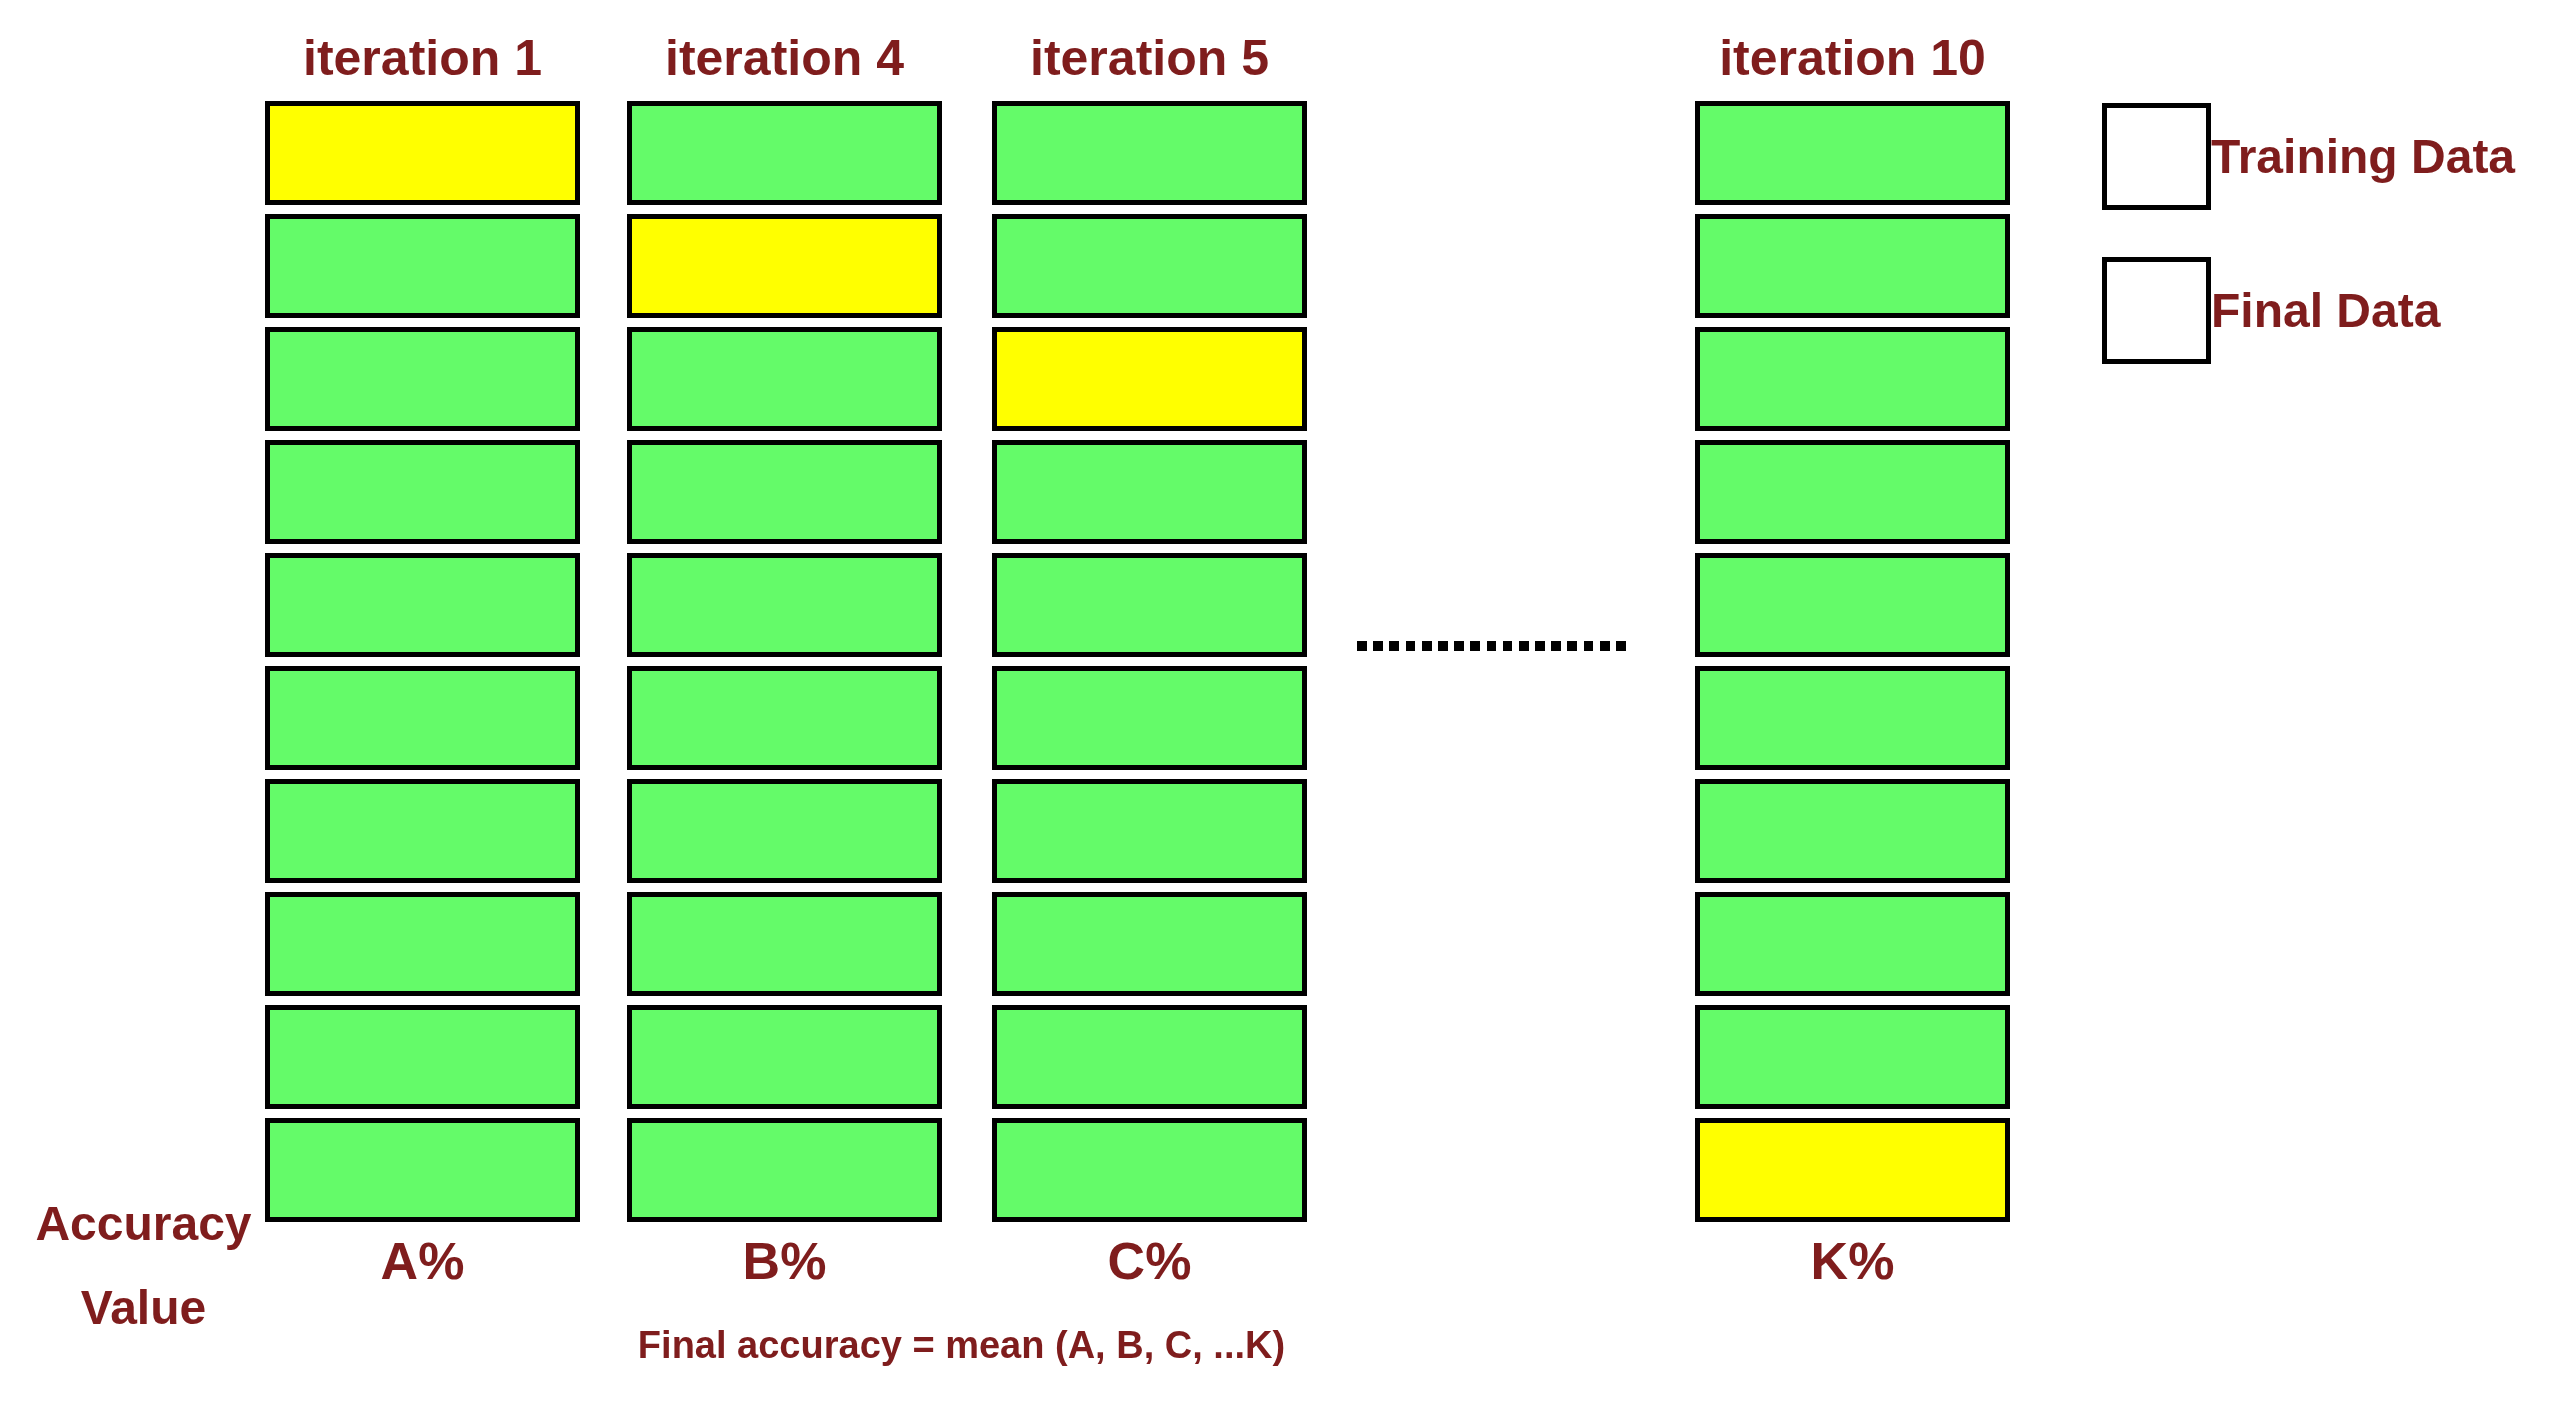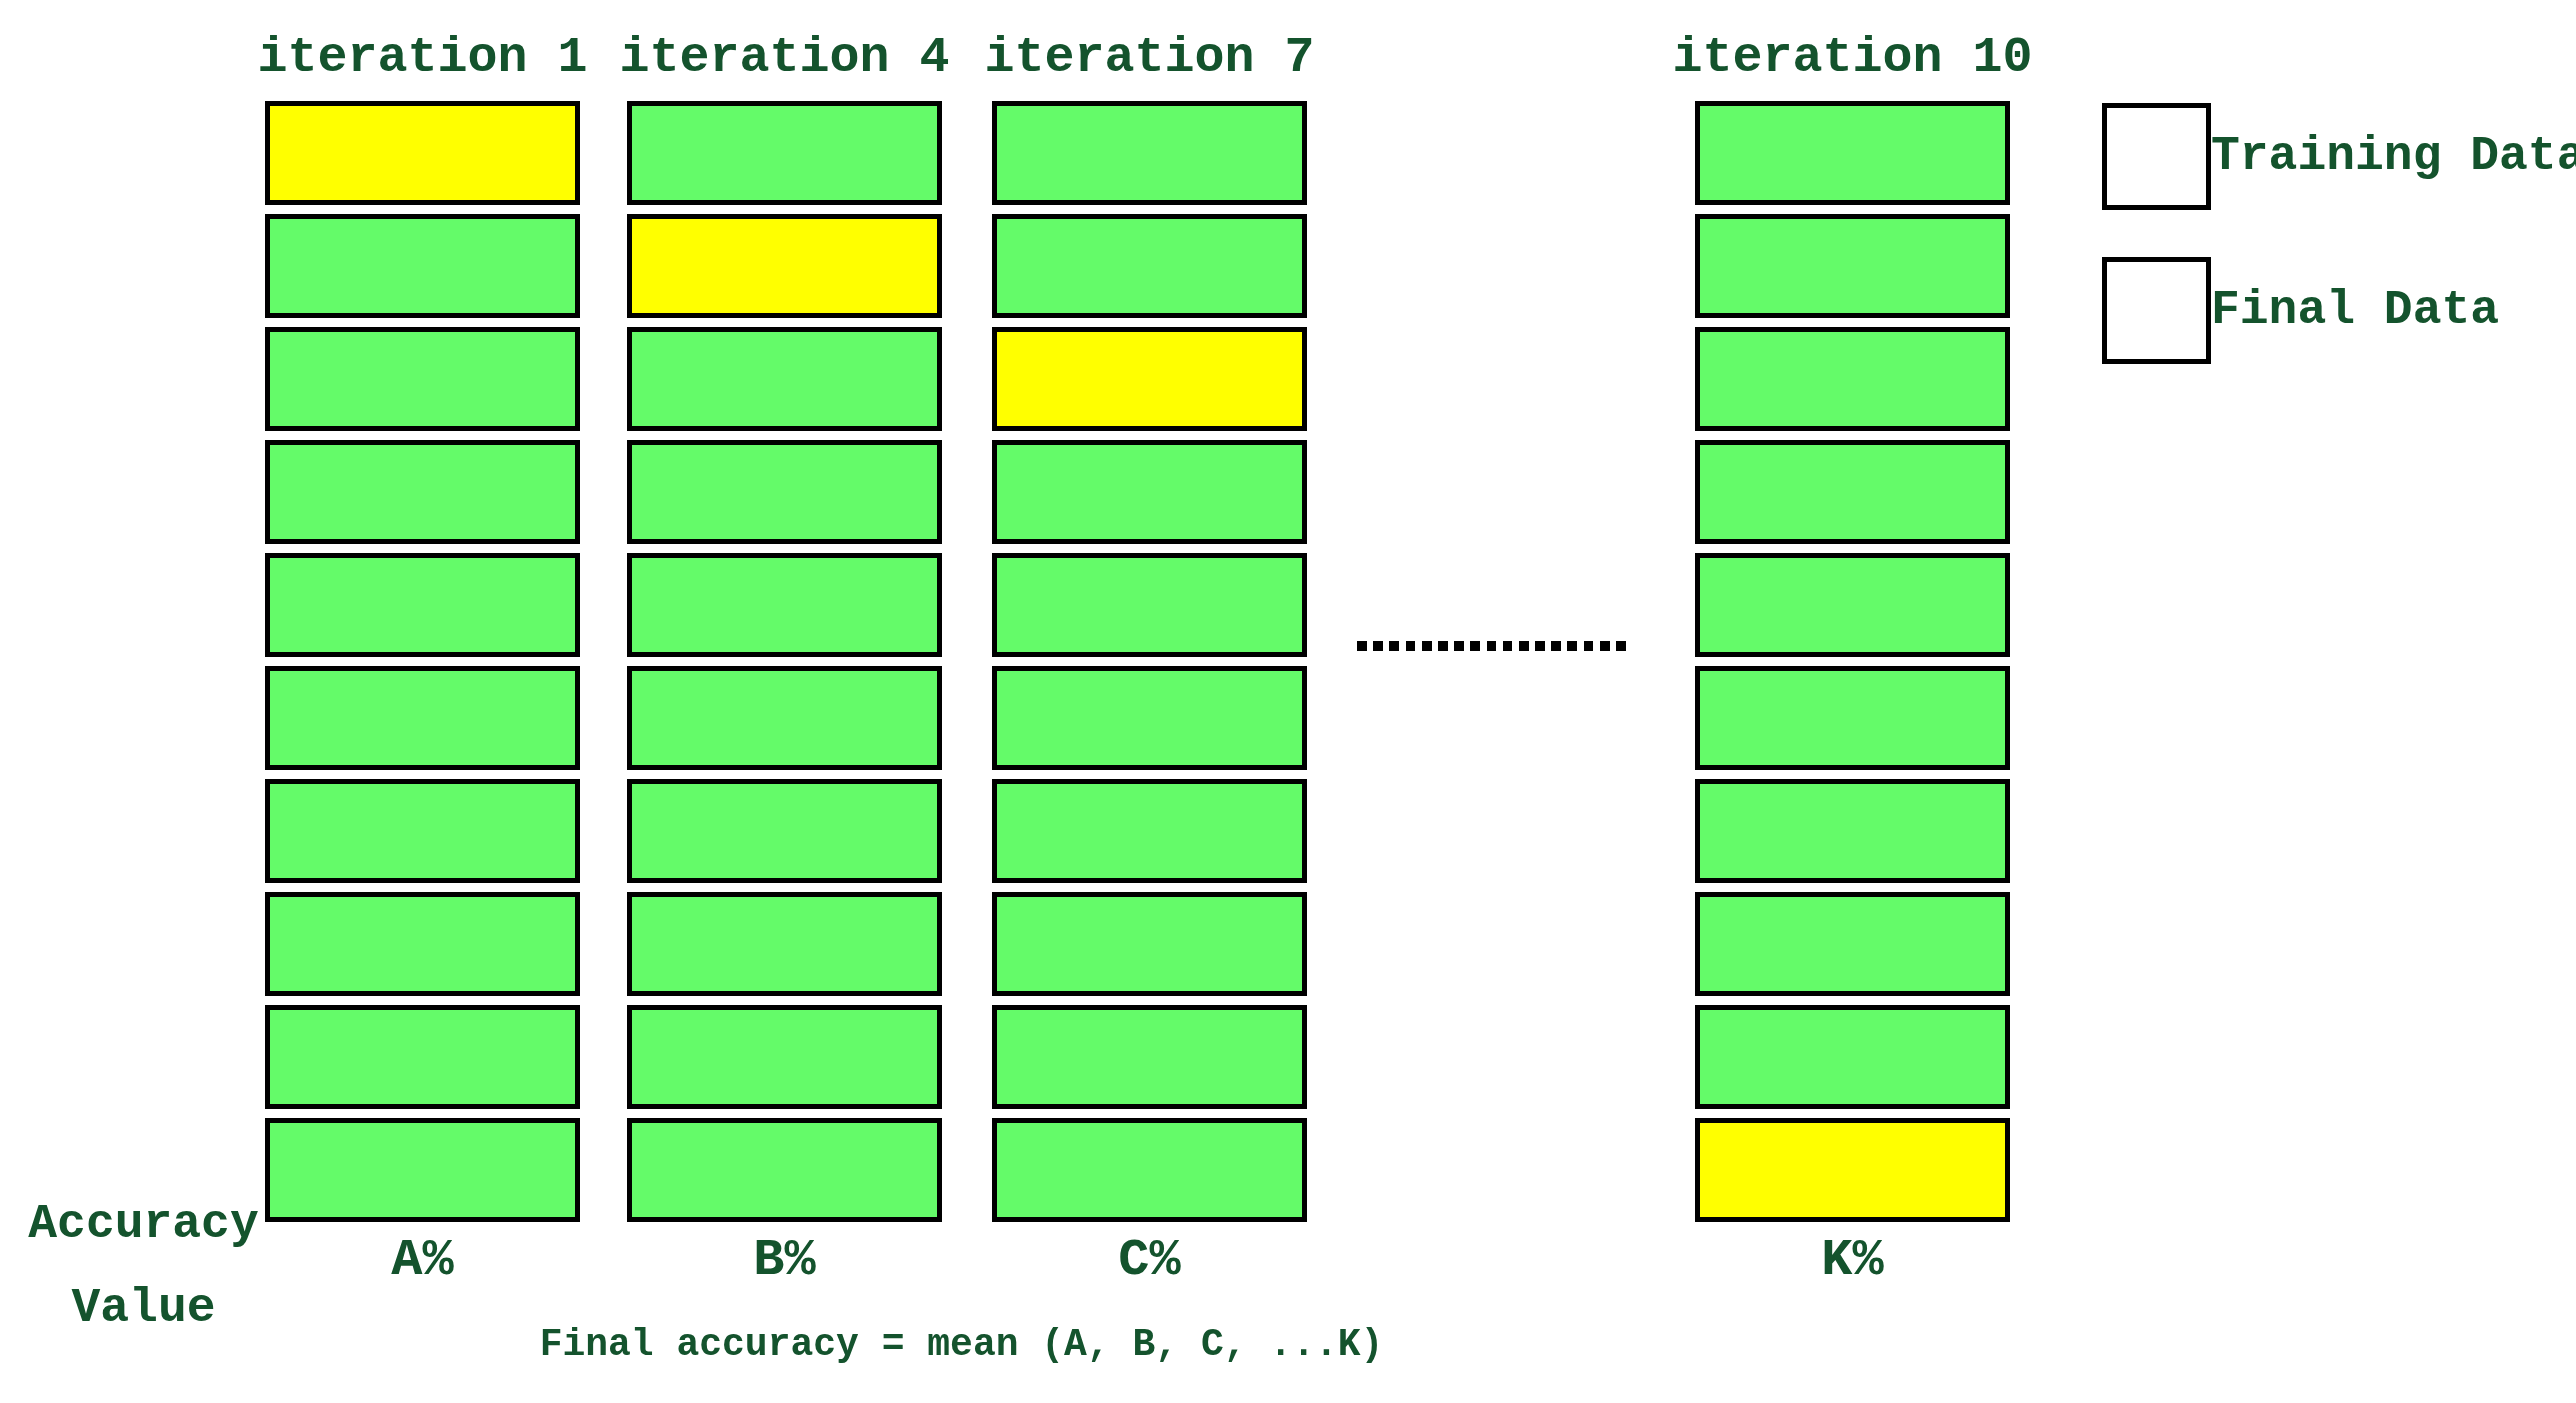--- a/index.html
+++ b/index.html
@@ -5,23 +5,23 @@
   html, body {
     margin: 0;
     padding: 0;
     background: #ffffff;
   }
   .canvas {
     position: relative;
     width: 2576px;
     height: 1404px;
     background: #ffffff;
-    font-family: Liberation Mono, monospace;
+    font-family: Liberation Sans, sans-serif;
     font-weight: bold;
-    color: #14532d;
+    color: #7f1d1d;
     overflow: hidden;
   }
   .col-title {
     position: absolute;
     top: 30px;
     height: 56px;
     line-height: 56px;
     text-align: center;
     font-size: 50px;
     white-space: nowrap;
@@ -142,21 +142,21 @@
         <div class="fold-box train"></div>
         <div class="fold-box train"></div>
         <div class="fold-box train"></div>
         <div class="fold-box train"></div>
         <div class="fold-box train"></div>
         <div class="fold-box train"></div>
         <div class="fold-box train"></div>
         <div class="fold-box train"></div>
       </div>
       <div class="col-accuracy-label" style="left: 650px; width: 269px;">B%</div>
-      <div class="col-title" style="left: 881px; width: 537px;">iteration 7</div>
+      <div class="col-title" style="left: 881px; width: 537px;">iteration 5</div>
       <div class="fold-column" style="left: 992px;">
         <div class="fold-box train"></div>
         <div class="fold-box train"></div>
         <div class="fold-box test"></div>
         <div class="fold-box train"></div>
         <div class="fold-box train"></div>
         <div class="fold-box train"></div>
         <div class="fold-box train"></div>
         <div class="fold-box train"></div>
         <div class="fold-box train"></div>

